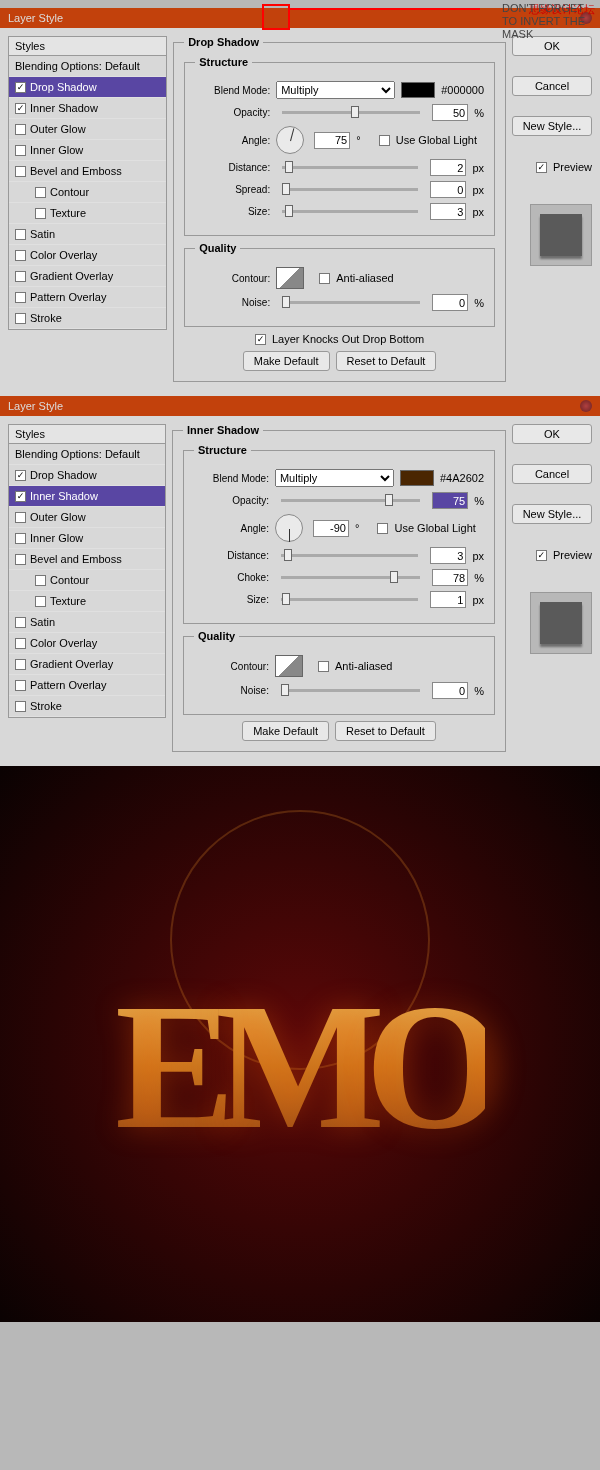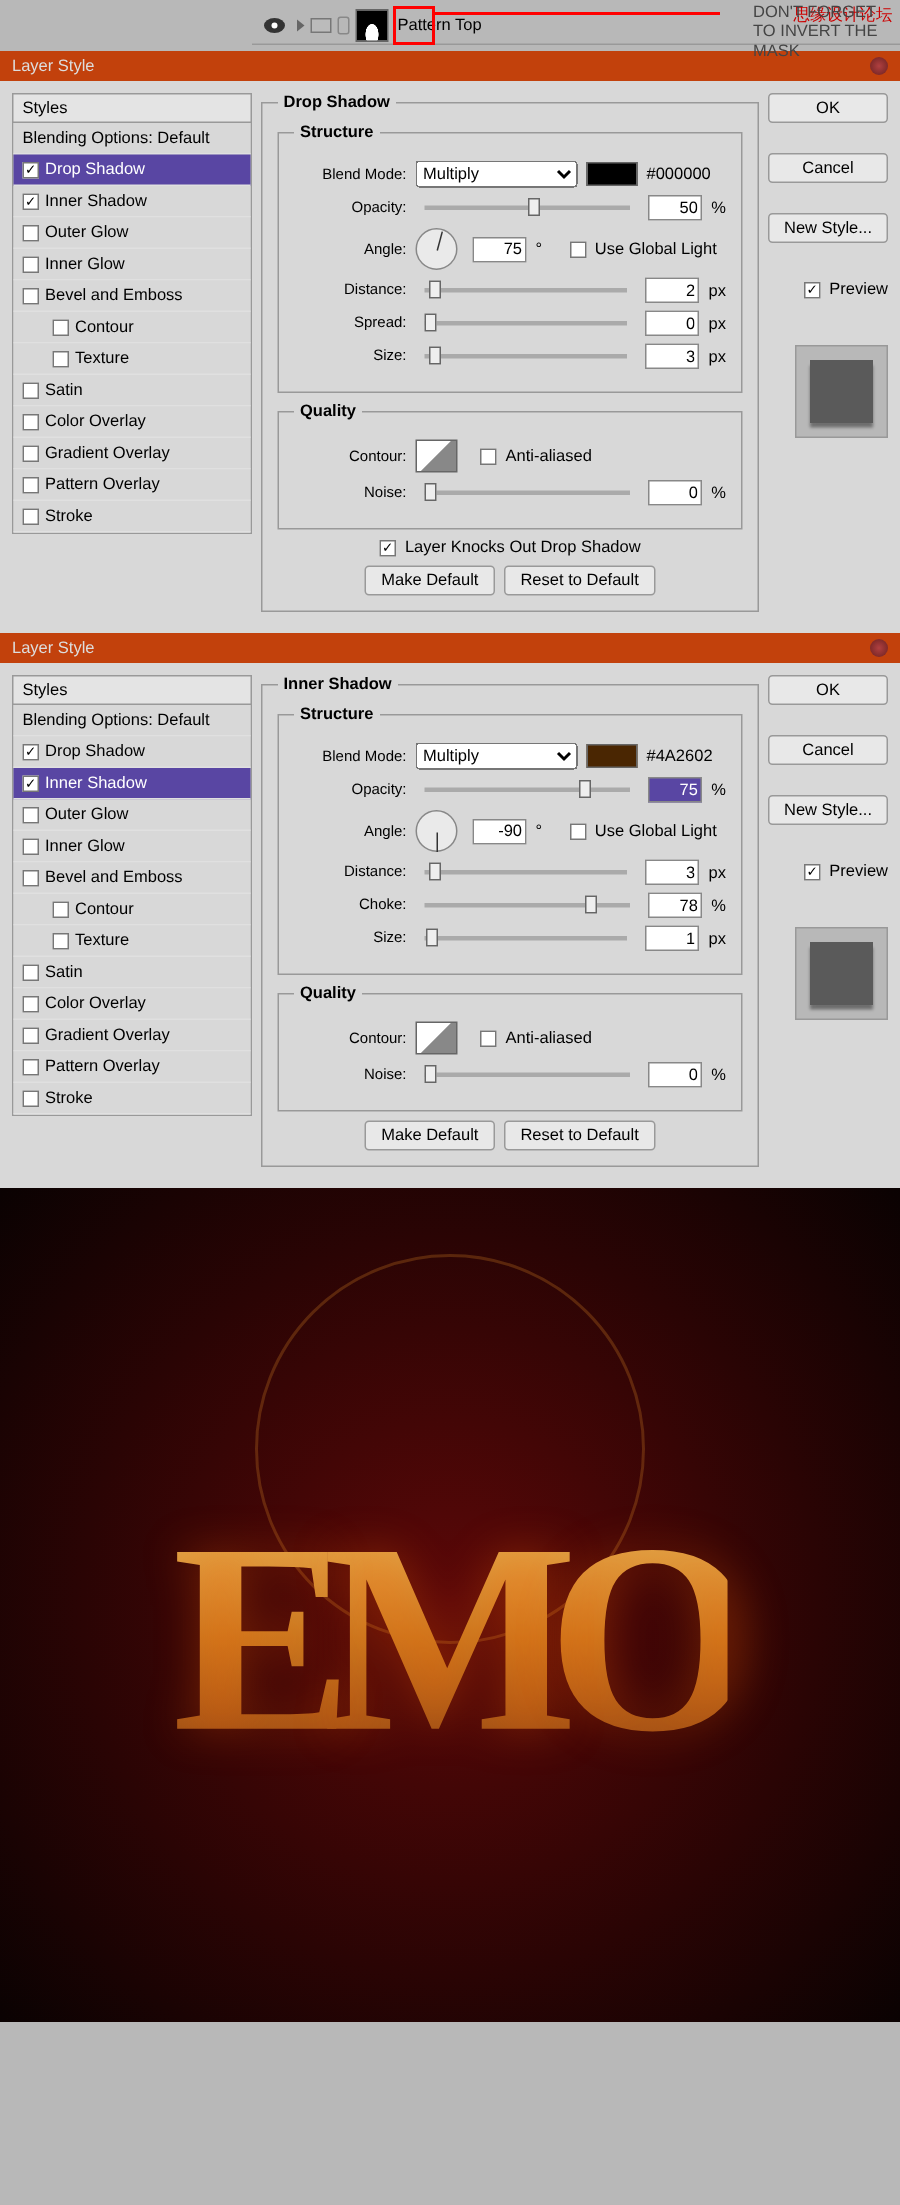--- a/index.html
+++ b/index.html
@@ -31,21 +31,21 @@
 .sl-item{padding:4px 6px;display:flex;align-items:center;gap:4px;border-bottom:1px solid #e0e0e0;background:#d8d8d8}
 .sl-item.active{background:#5946a3;color:#fff}
 .sl-item.indent{padding-left:26px}
 .cb{width:11px;height:11px;border:1px solid #777;background:#fff;display:inline-flex;align-items:center;justify-content:center;font-size:9px}
 .cb.ck::after{content:"✓";color:#000;font-size:9px;line-height:1}
 .main-col{flex:1}
 fieldset{border:1px solid #999;padding:8px 10px 10px;margin-bottom:6px;background:#d8d8d8}
 legend{padding:0 4px;font-weight:bold}
 .fr{display:flex;align-items:center;margin:5px 0;gap:6px}
 .lbl{width:75px;text-align:right;font-size:10px}
-select{width:108px;font-size:11px;height:18px}
+select{width:119px;font-size:11px;height:18px}
 .swatch{width:34px;height:16px;border:1px solid #666}
 input[type=text]{width:36px;height:17px;font-size:11px;text-align:right;padding-right:2px;border:1px solid #888}
 input.sel{background:#5946a3;color:#fff}
 .slider{flex:1;height:3px;background:#aaa;position:relative;margin:0 6px;max-width:140px}
 .slider .h{position:absolute;width:8px;height:12px;background:#eee;border:1px solid #666;top:-5px}
 .angle-dial{width:28px;height:28px;border:1px solid #888;border-radius:50%;background:#eaeaea;position:relative;margin-right:4px}
 .angle-dial .nd{position:absolute;width:1px;height:13px;background:#333;left:13px;top:1px;transform-origin:bottom center}
 .contour-sw{width:28px;height:22px;border:1px solid #666;background:linear-gradient(135deg,#fff 48%,#888 50%)}
 .btns-col{width:80px;display:flex;flex-direction:column;gap:20px;align-items:flex-end}
 .btn{width:80px;height:20px;background:#e8e8e8;border:1px solid #999;border-radius:3px;font-size:11px;cursor:pointer}
@@ -62,28 +62,20 @@
 
 <div class="layers-panel">
   <div class="watermark">思缘设计论坛</div>
   <div class="note">
     <span>DON'T FORGET</span><br>
     <span>TO INVERT THE</span><br>
     <span>MASK</span>
   </div>
   <div class="highlight-red"></div>
   <div class="red-line"></div>
-  <div class="layer-row">
-    <span class="eye"></span>
-    <span class="tri"></span>
-    <span class="folder-ico"></span>
-    <span class="link-ico"></span>
-    <span class="thumb dome"></span>
-    <span>Pattern Top</span>
-  </div>
 </div>
 
 <div class="ls-window">
   <div class="ls-title">
     <span>Layer Style</span>
     <span class="ls-close"></span>
   </div>
   <div class="ls-body">
     <div class="styles-col">
       <div class="styles-head">Styles</div>
@@ -195,21 +187,21 @@
               <span class="lbl">Noise:</span>
               <div class="slider">
                 <div class="h" style="left:0"></div>
               </div>
               <input type="text" value="0" style="">
               <span>%</span>
             </div>
         </fieldset>
         <div class="fr" style="justify-content:center">
             <span class="cb ck"></span>
-            <span>Layer Knocks Out Drop Shadow</span>
+            <span>Layer Knocks Out Drop Bottom</span>
           </div>
         <div class="btn-row">
             <button class="btn-sm">Make Default</button>
             <button class="btn-sm">Reset to Default</button>
           </div>
       </fieldset>
     </div>
     <div class="btns-col">
       <button class="btn">OK</button>
       <button class="btn">Cancel</button>

